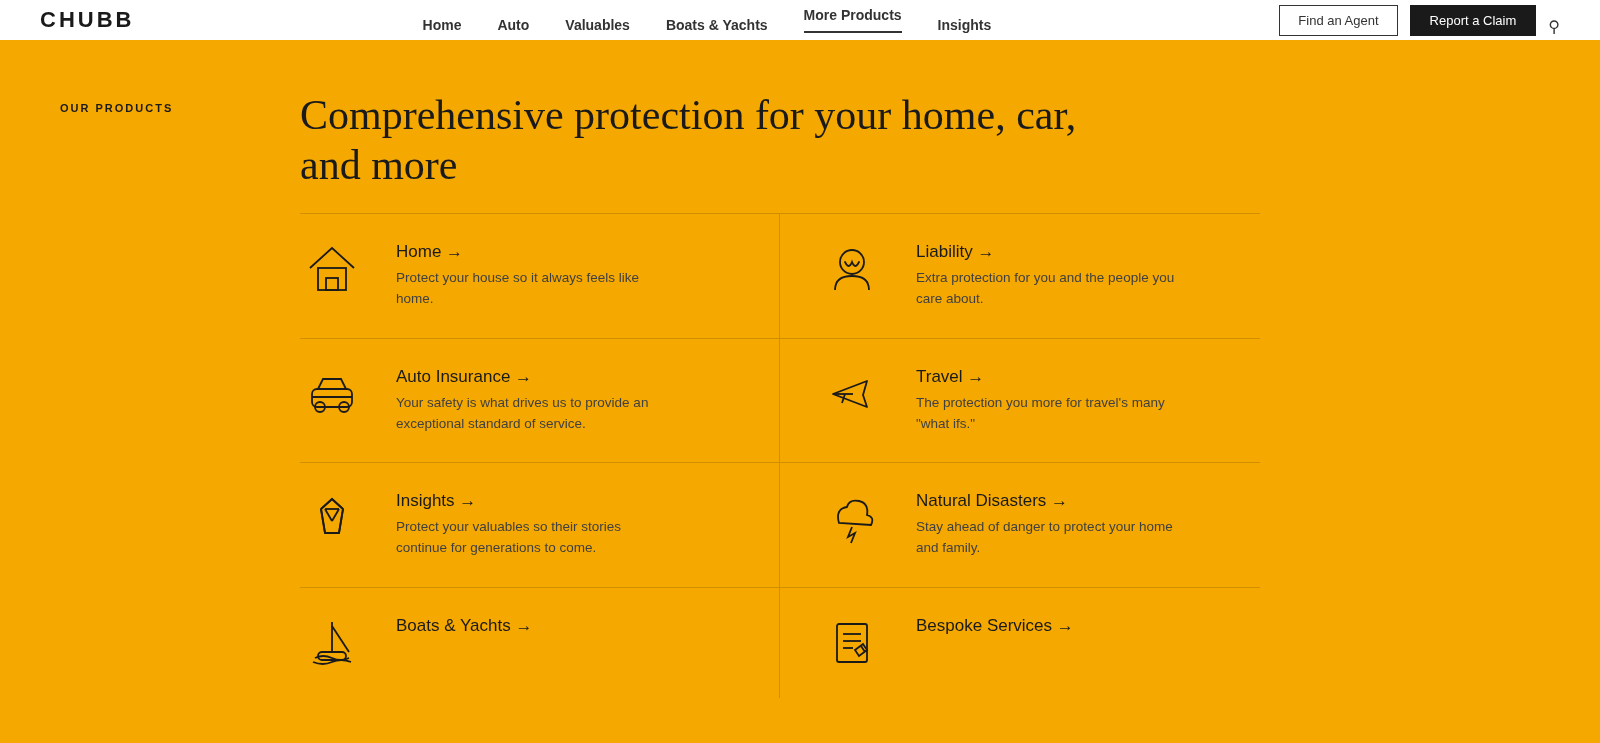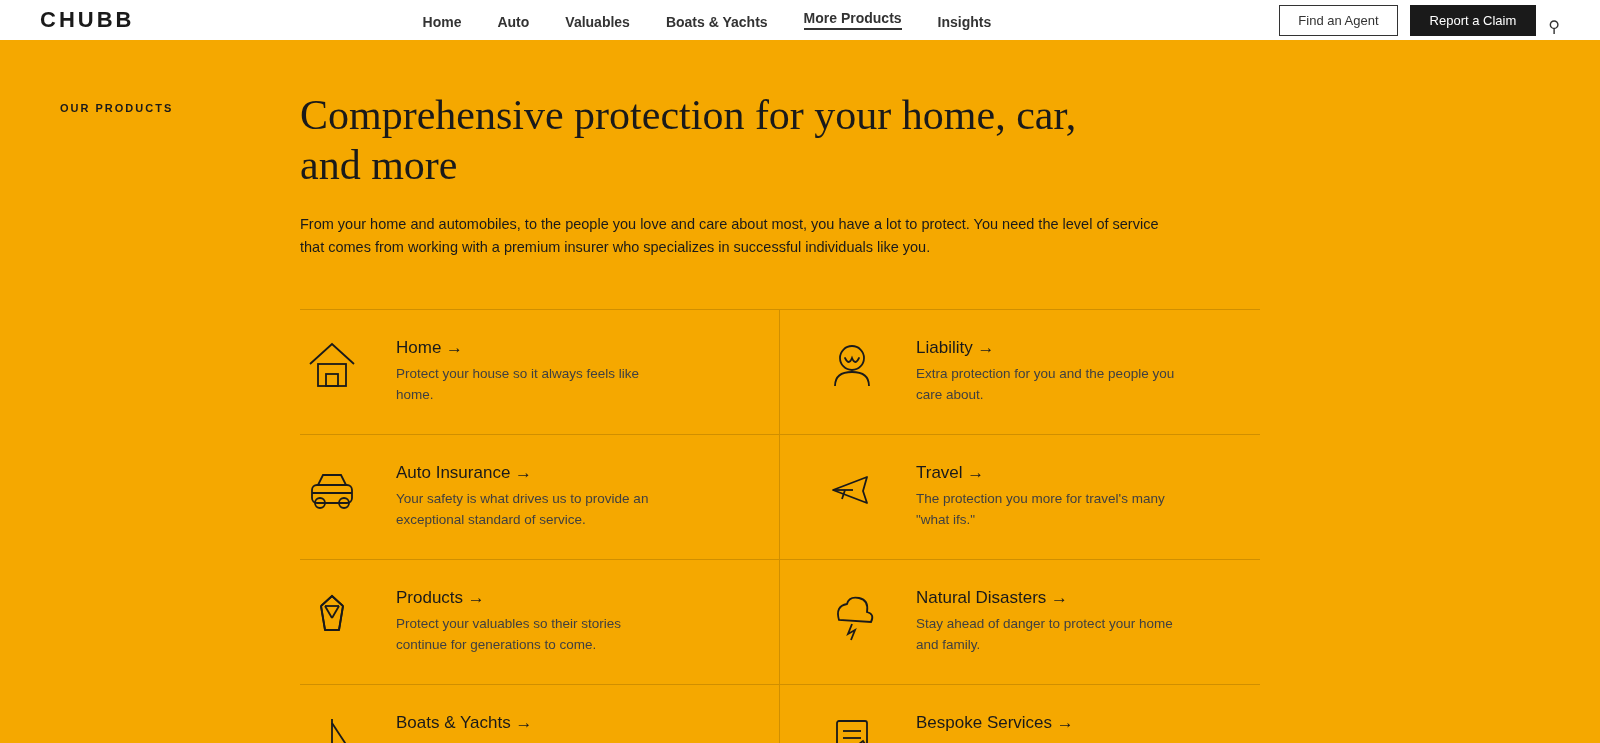--- a/index.html
+++ b/index.html
@@ -30,21 +30,21 @@
       font-weight: bold;
     }
     nav a {
       font-size: 14px;
       color: #333;
       text-decoration: none;
       font-family: Arial, sans-serif;
     }
     nav a.active {
       border-bottom: 2px solid #333;
-      padding-bottom: 2px;
+      padding-bottom: 8px;
     }
     .header-actions {
       display: flex;
       align-items: flex-end;
       gap: 12px;
     }
     .btn-agent {
       border: 1.5px solid #333;
       background: #fff;
       color: #333;
@@ -183,21 +183,20 @@
   </div>
 </header>
 
 <div class="main-content">
   <div class="sidebar">
     <span class="sidebar-label">OUR PRODUCTS</span>
   </div>
 
   <div class="content-area">
     <h1>Comprehensive protection for your home, car, and more</h1>
-    <p class="intro-text">From your home and automobiles, to the people you love and care about most, you have a lot to protect. You need the level of service that comes from working with a premium insurer who specializes in successful individuals like you.</p>
 
     <div class="products-grid">
 
       <div class="product-item divider-col">
         <div class="product-icon">
           <svg viewBox="0 0 54 54">
             <polyline points="5,26 27,6 49,26"></polyline>
             <rect x="13" y="26" width="28" height="22"></rect>
             <rect x="21" y="36" width="12" height="12"></rect>
           </svg>
@@ -258,21 +257,21 @@
             <polygon points="27,8 38,18 34,42 20,42 16,18"></polygon>
             <polyline points="16,18 27,8 38,18"></polyline>
             <line x1="20" y1="18" x2="34" y2="18"></line>
             <line x1="16" y1="18" x2="20" y2="42"></line>
             <line x1="38" y1="18" x2="34" y2="42"></line>
             <line x1="20" y1="18" x2="27" y2="30"></line>
             <line x1="34" y1="18" x2="27" y2="30"></line>
           </svg>
         </div>
         <div class="product-text">
-          <div class="product-title">Products →</div>
+          <div class="product-title">Insights →</div>
           <div class="product-desc">Protect your valuables so their stories continue for generations to come.</div>
         </div>
       </div>
 
       <div class="product-item" style="padding-left:40px;">
         <div class="product-icon">
           <svg viewBox="0 0 54 54">
             <path d="M14,32 Q10,18 22,16 Q24,8 34,10 Q44,12 42,24 Q50,26 46,34 Z"></path>
             <path d="M27,36 L23,46 L30,42 L26,52"></path>
           </svg>

